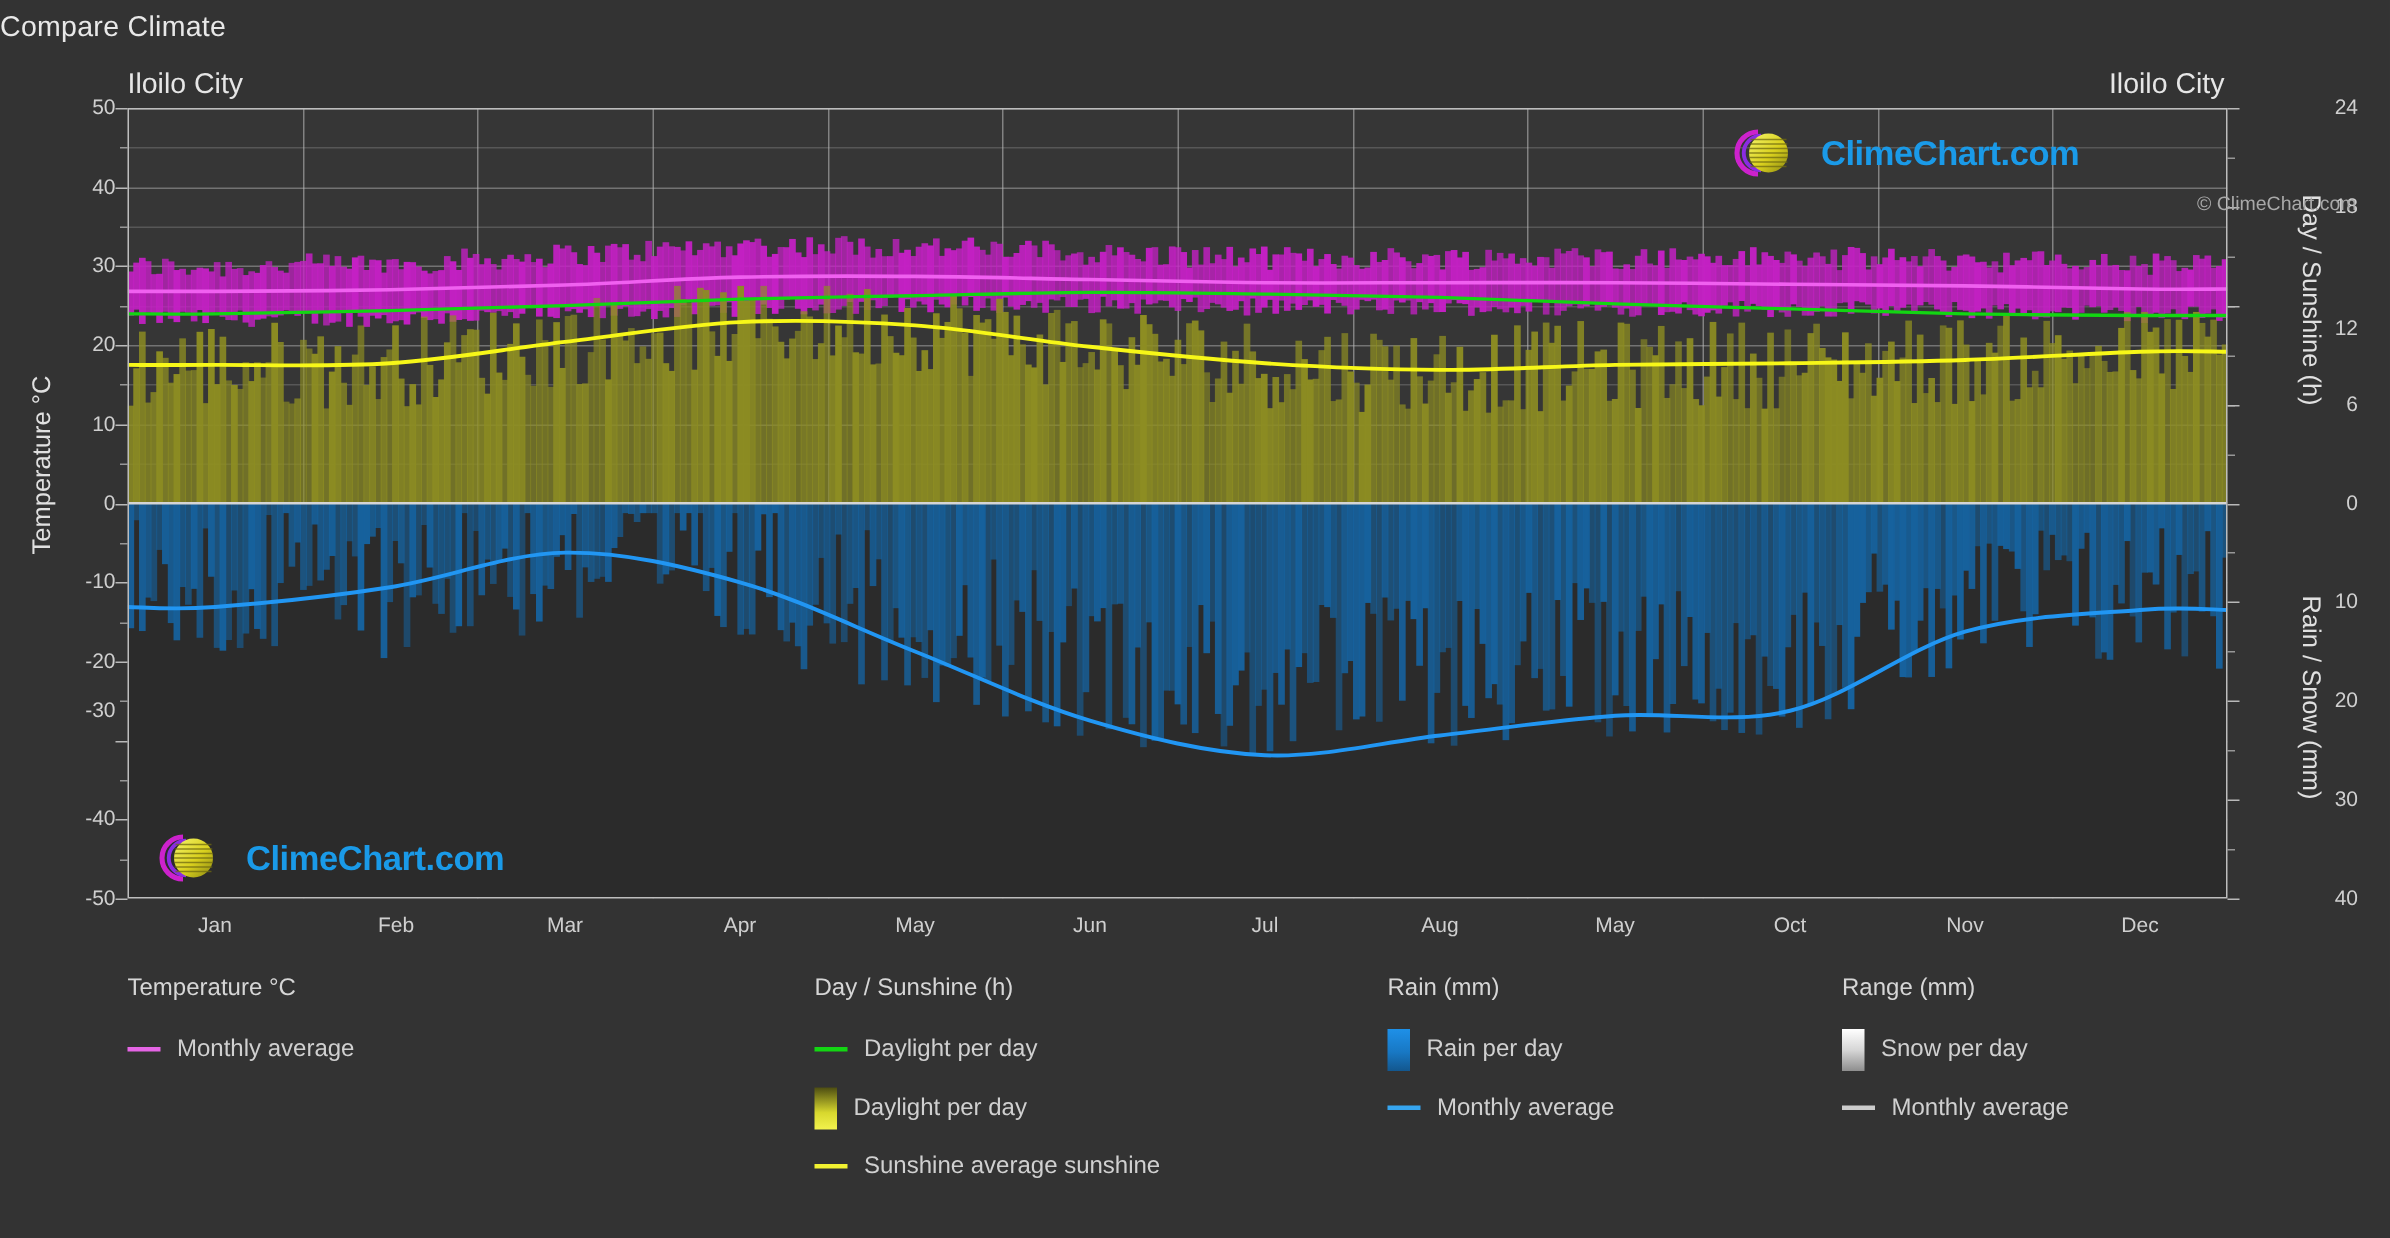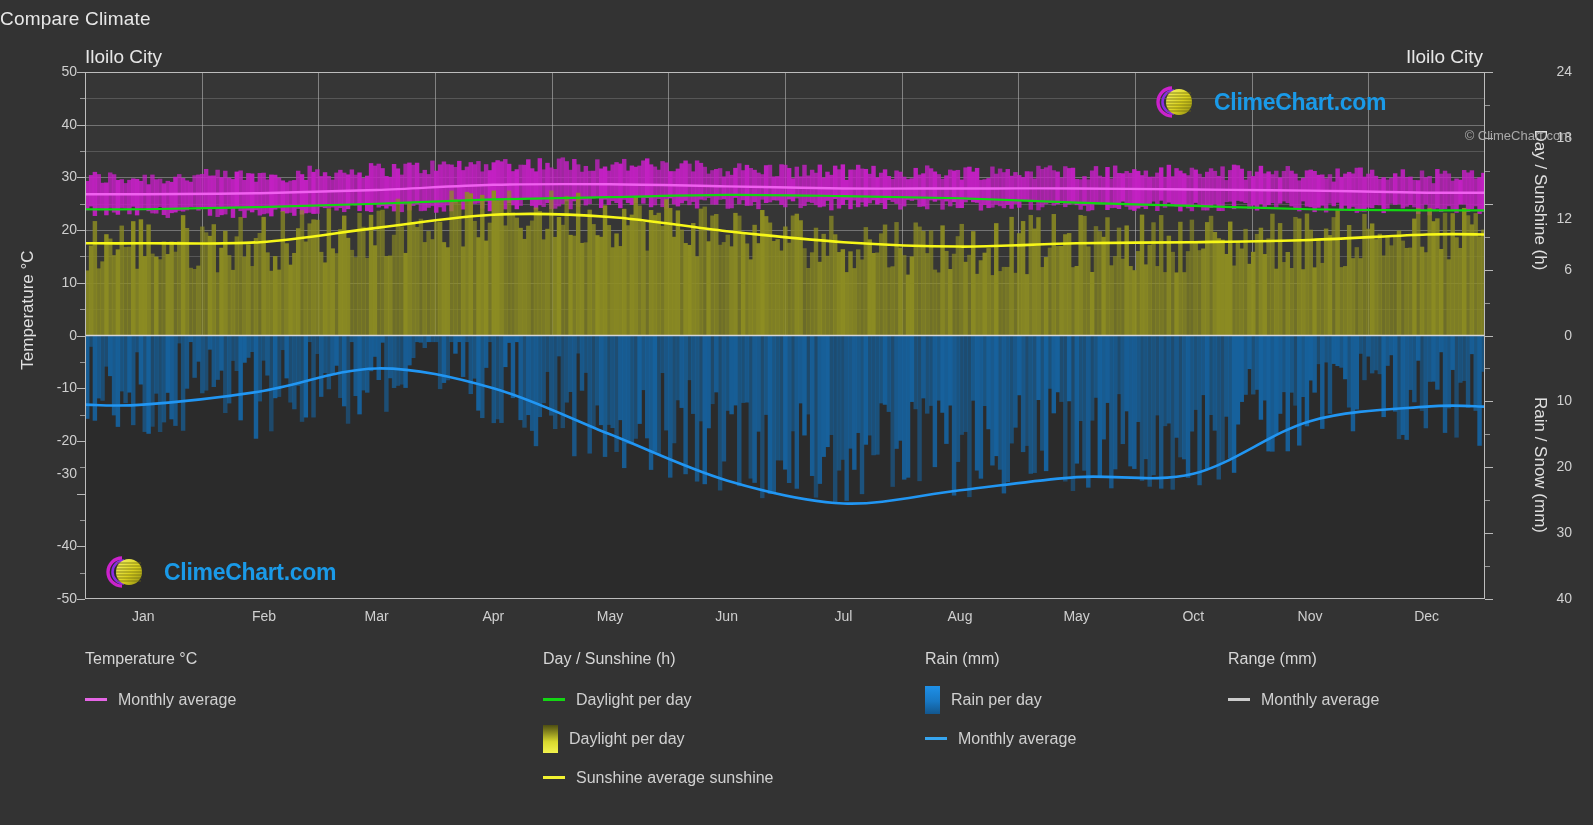--- a/index.html
+++ b/index.html
@@ -1413,20 +1413,24 @@
       <div class="legend-row">
         <span class="lineswatch-wrap">
           <span class="lineswatch" style="background:#36a5ef"></span>
         </span>
         <span class="legend-label">Monthly average</span>
       </div>
     </div>
     <div class="legend-col" style="left:1228px">
       <div class="legend-head">Range (mm)</div>
       <div class="legend-row">
+        <span class="swatch" style="background:linear-gradient(180deg,#ffffff 0%,#d6d6d6 50%,#8e8e8e 100%)"></span>
+        <span class="legend-label">Snow per day</span>
+      </div>
+      <div class="legend-row">
         <span class="lineswatch-wrap">
           <span class="lineswatch" style="background:#cccccc"></span>
         </span>
         <span class="legend-label">Monthly average</span>
       </div>
     </div>
   </div>
 <div class="abs" id="copyright">© ClimeChart.com</div>
 
 </body></html>

